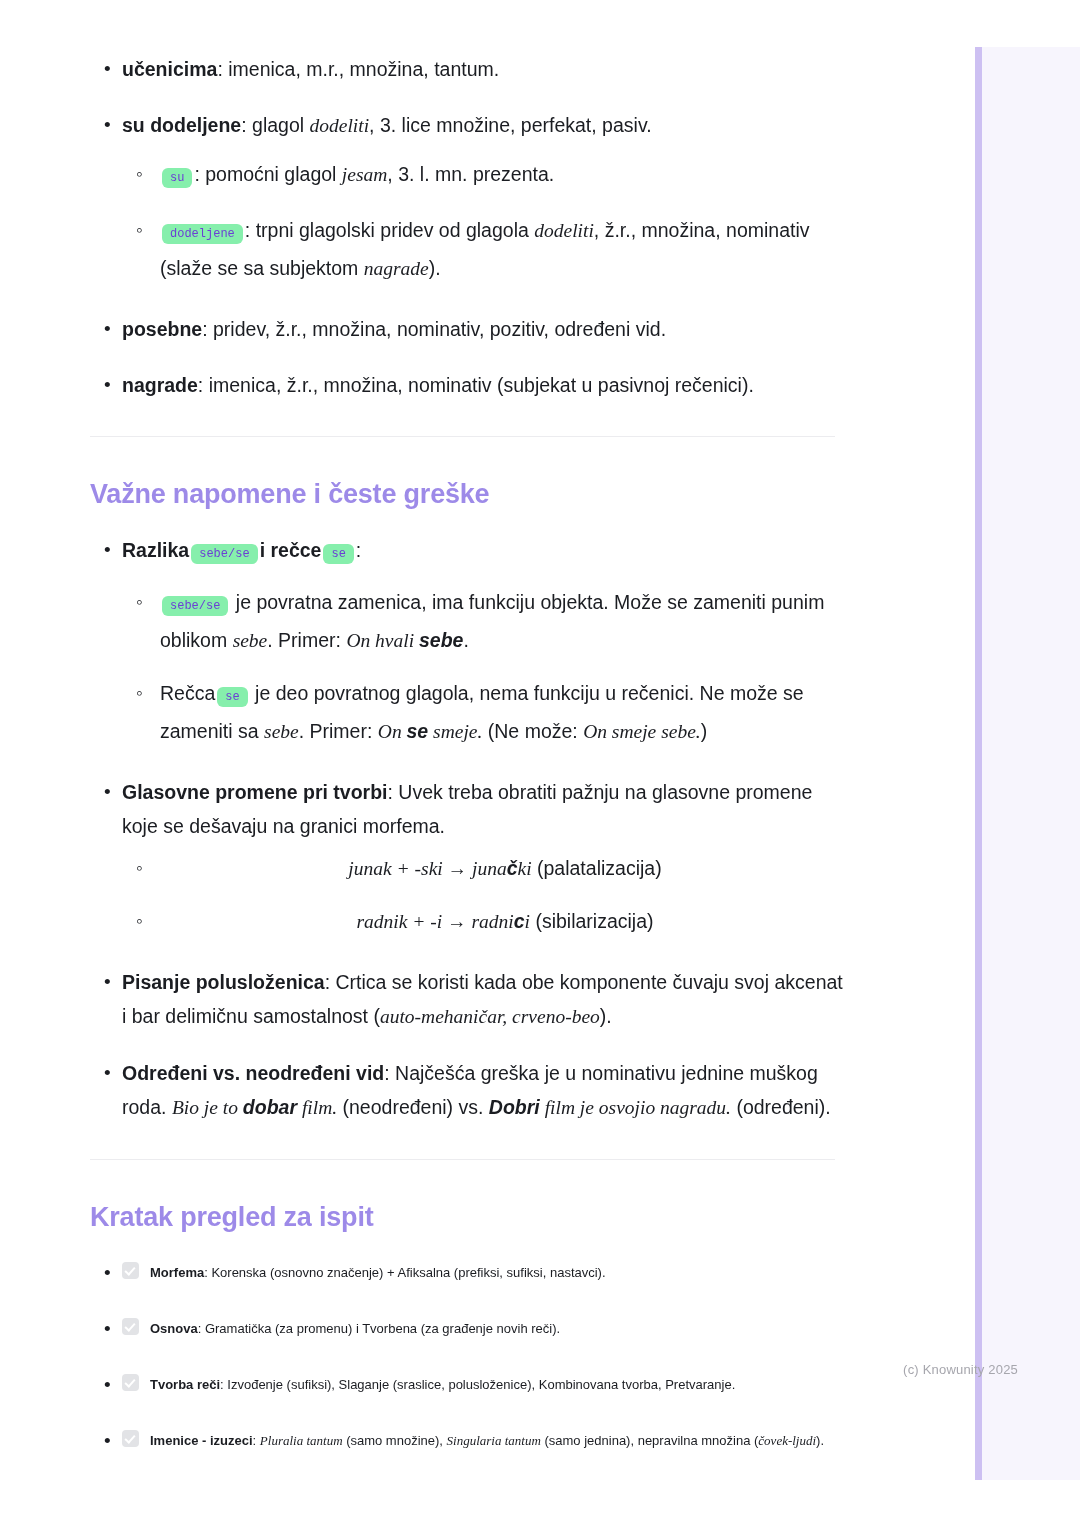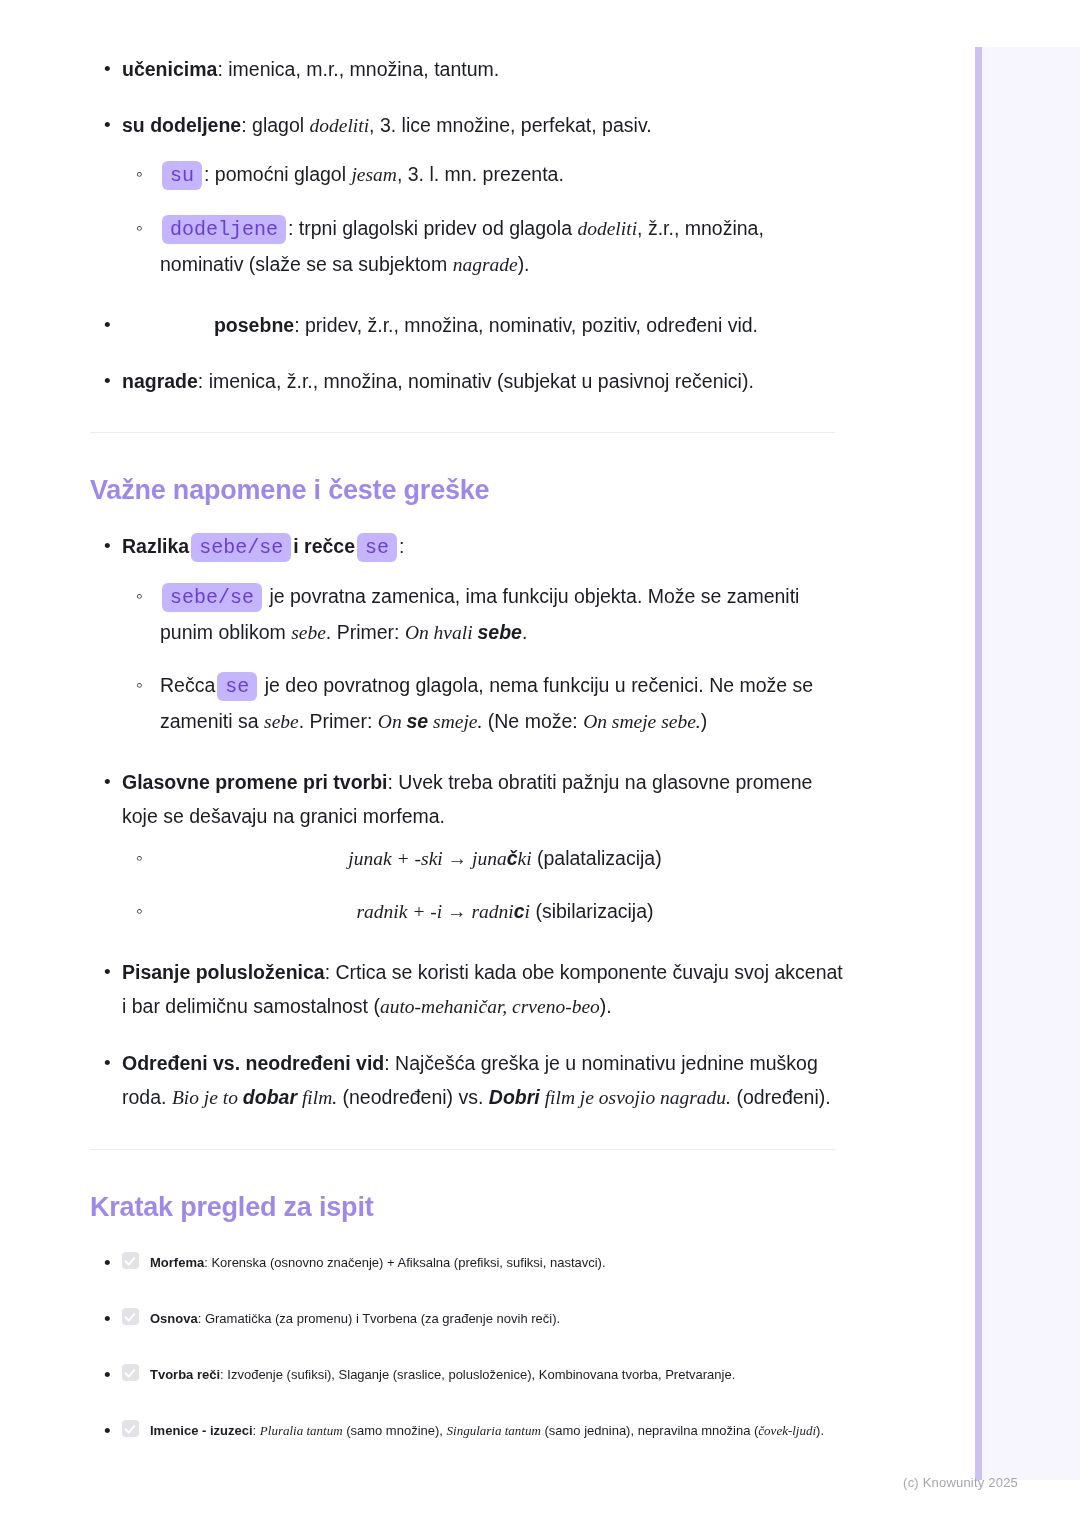--- a/index.html
+++ b/index.html
@@ -105,22 +105,22 @@
   }
   ul.lvl2 > li.subbullet:last-child { margin-bottom: 0; }
 
   
   b, .b { font-weight: bold; }
   i, .i { font-style: italic; font-family: Liberation Serif, serif; }
   .bi { font-weight: bold; font-style: italic; }
 
   code.chip {
     font-family: "Liberation Mono", "DejaVu Sans Mono", monospace;
-    font-size: 20px;
-    background: #c4b5fd;
+    font-size: 12px;
+    background: #86efac;
     color: #6b3fd4;
     border-radius: 6px;
     padding: 3px 8px;
     margin: 0 2px;
     white-space: nowrap;
     font-weight: normal;
     letter-spacing: 0px;
   }
 
   
@@ -164,21 +164,21 @@
     height: 8px;
     border: solid #ffffff;
     border-width: 0 2px 2px 0;
     transform: rotate(42deg);
   }
 
   
   .watermark {
     position: absolute;
     right: 62px;
-    top: 1475px;
+    top: 1362px;
     font-size: 13px;
     color: #a6a6ad;
     letter-spacing: 0.2px;
     white-space: nowrap;
     z-index: 5;
   }
 </style>
 </head>
 <body>
 
@@ -199,21 +199,21 @@
       <ul class="lvl2">
         <li class="subbullet">
           <code class="chip">su</code><span>: pomoćni glagol </span><i>jesam</i><span>, 3. l. mn. prezenta.</span>
         </li>
         <li class="subbullet">
           <code class="chip">dodeljene</code><span>: trpni glagolski pridev od glagola </span><i>dodeliti</i><span>, ž.r., množina, nominativ (slaže se sa subjektom </span><i>nagrade</i><span>).</span>
         </li>
       </ul>
     </li>
 
-    <li class="bullet" style="margin-top:26px;text-align:center;">
+    <li class="bullet" style="margin-top:26px;">
       <b>posebne</b><span>: pridev, ž.r., množina, nominativ, pozitiv, određeni vid.</span>
     </li>
 
     <li class="bullet">
       <b>nagrade</b><span>: imenica, ž.r., množina, nominativ (subjekat u pasivnoj rečenici).</span>
     </li>
 
   </ul>
 
   <hr class="divider">

